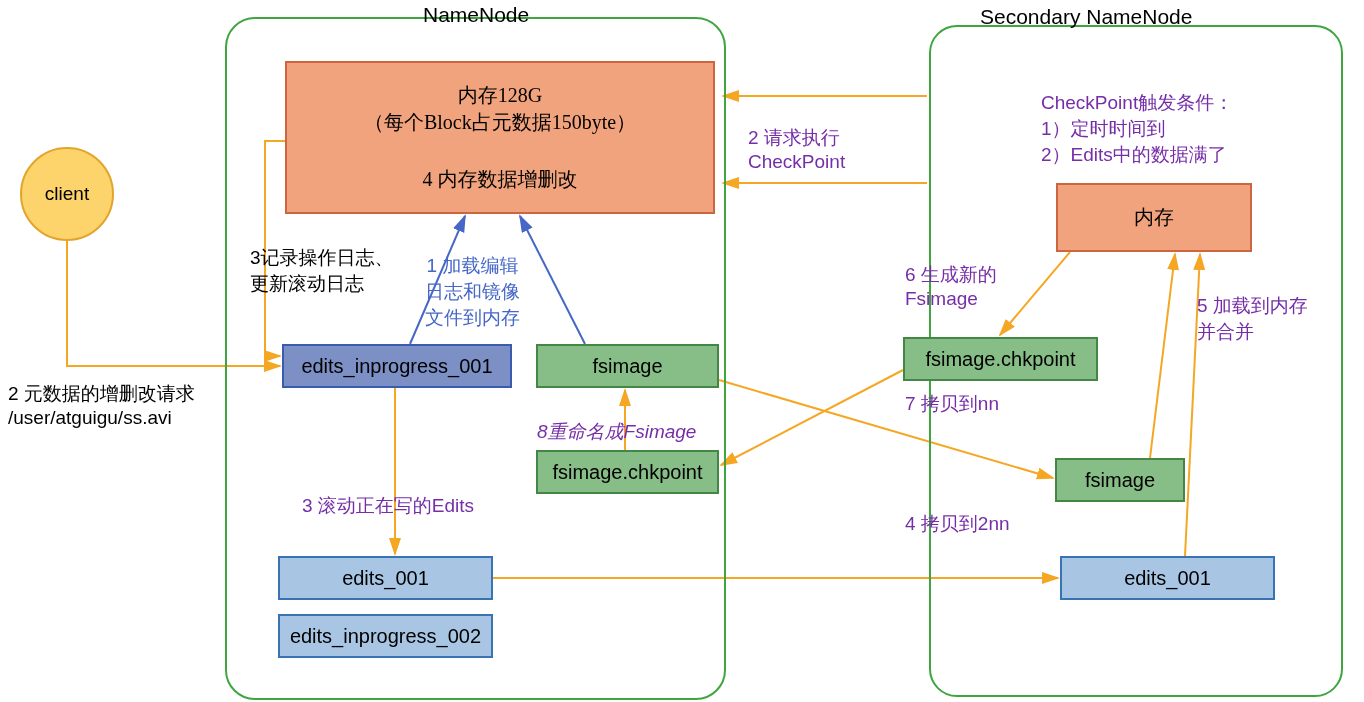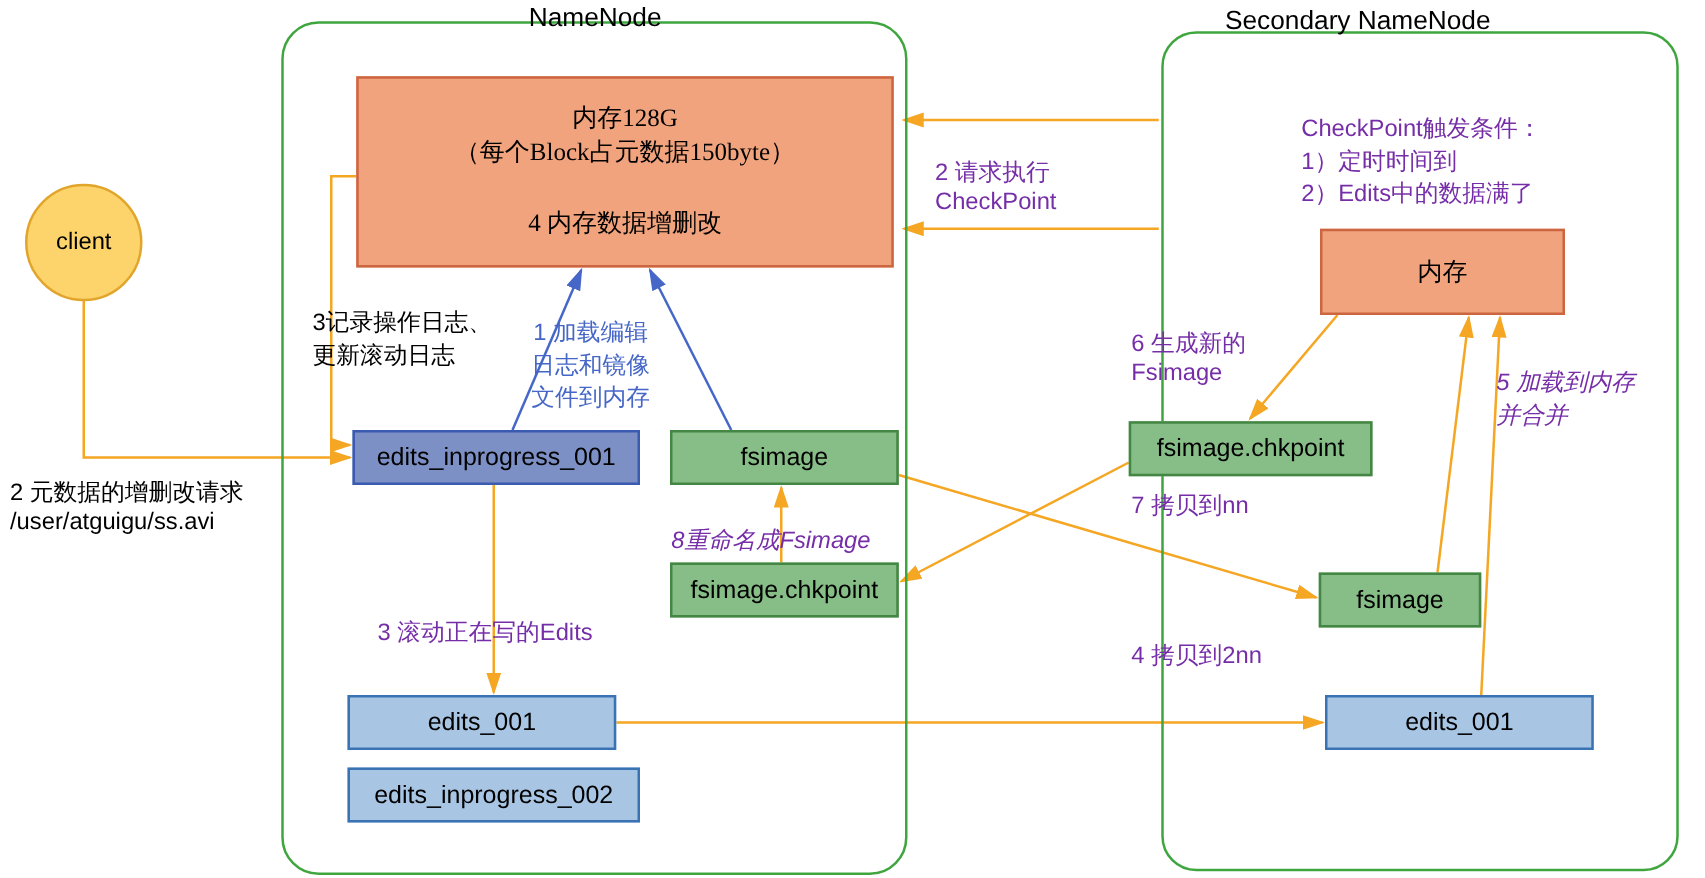--- a/index.html
+++ b/index.html
@@ -102,21 +102,21 @@
     left: 1055px; top: 458px; width: 130px; height: 44px;
     border: 2px solid #448744;
     background: #87bd87;
   }
   .edits001-nn {
     left: 278px; top: 556px; width: 215px; height: 44px;
     border: 2px solid #3a73b4;
     background: #a8c6e4;
   }
   .edits-inprog2 {
-    left: 278px; top: 614px; width: 234px; height: 44px;
+    left: 278px; top: 614px; width: 215px; height: 44px;
     border: 2px solid #3a73b4;
     background: #a8c6e4;
   }
   .edits001-snn {
     left: 1060px; top: 556px; width: 215px; height: 44px;
     border: 2px solid #3a73b4;
     background: #a8c6e4;
   }
   .label {
     position: absolute;
@@ -214,21 +214,21 @@
 更新滚动日志</div>
   <div class="label blue" style="left:425px; top:253px;text-align:center;">1 加载编辑
 日志和镜像
 文件到内存</div>
   <div class="label purple" style="left:302px; top:493px;">3 滚动正在写的Edits</div>
   <div class="label purple" style="left:537px; top:419px;font-style:italic;">8重命名成Fsimage</div>
   <div class="label purple" style="left:905px; top:511px;">4 拷贝到2nn</div>
   <div class="label purple" style="left:905px; top:391px;">7 拷贝到nn</div>
   <div class="label purple" style="left:905px; top:262px;">6 生成新的
 Fsimage</div>
-  <div class="label purple" style="left:1197px; top:293px;font-style:italic;">5 加载到内存
+  <div class="label purple" style="left:1197px; top:293px;">5 加载到内存
 并合并</div>
   <div class="label purple" style="left:748px; top:125px;">2 请求执行
 CheckPoint</div>
   <div class="label purple" style="left:1041px; top:90px;">CheckPoint触发条件：
 1）定时时间到
 2）Edits中的数据满了</div>
 
 </div>
 
 </body></html>

